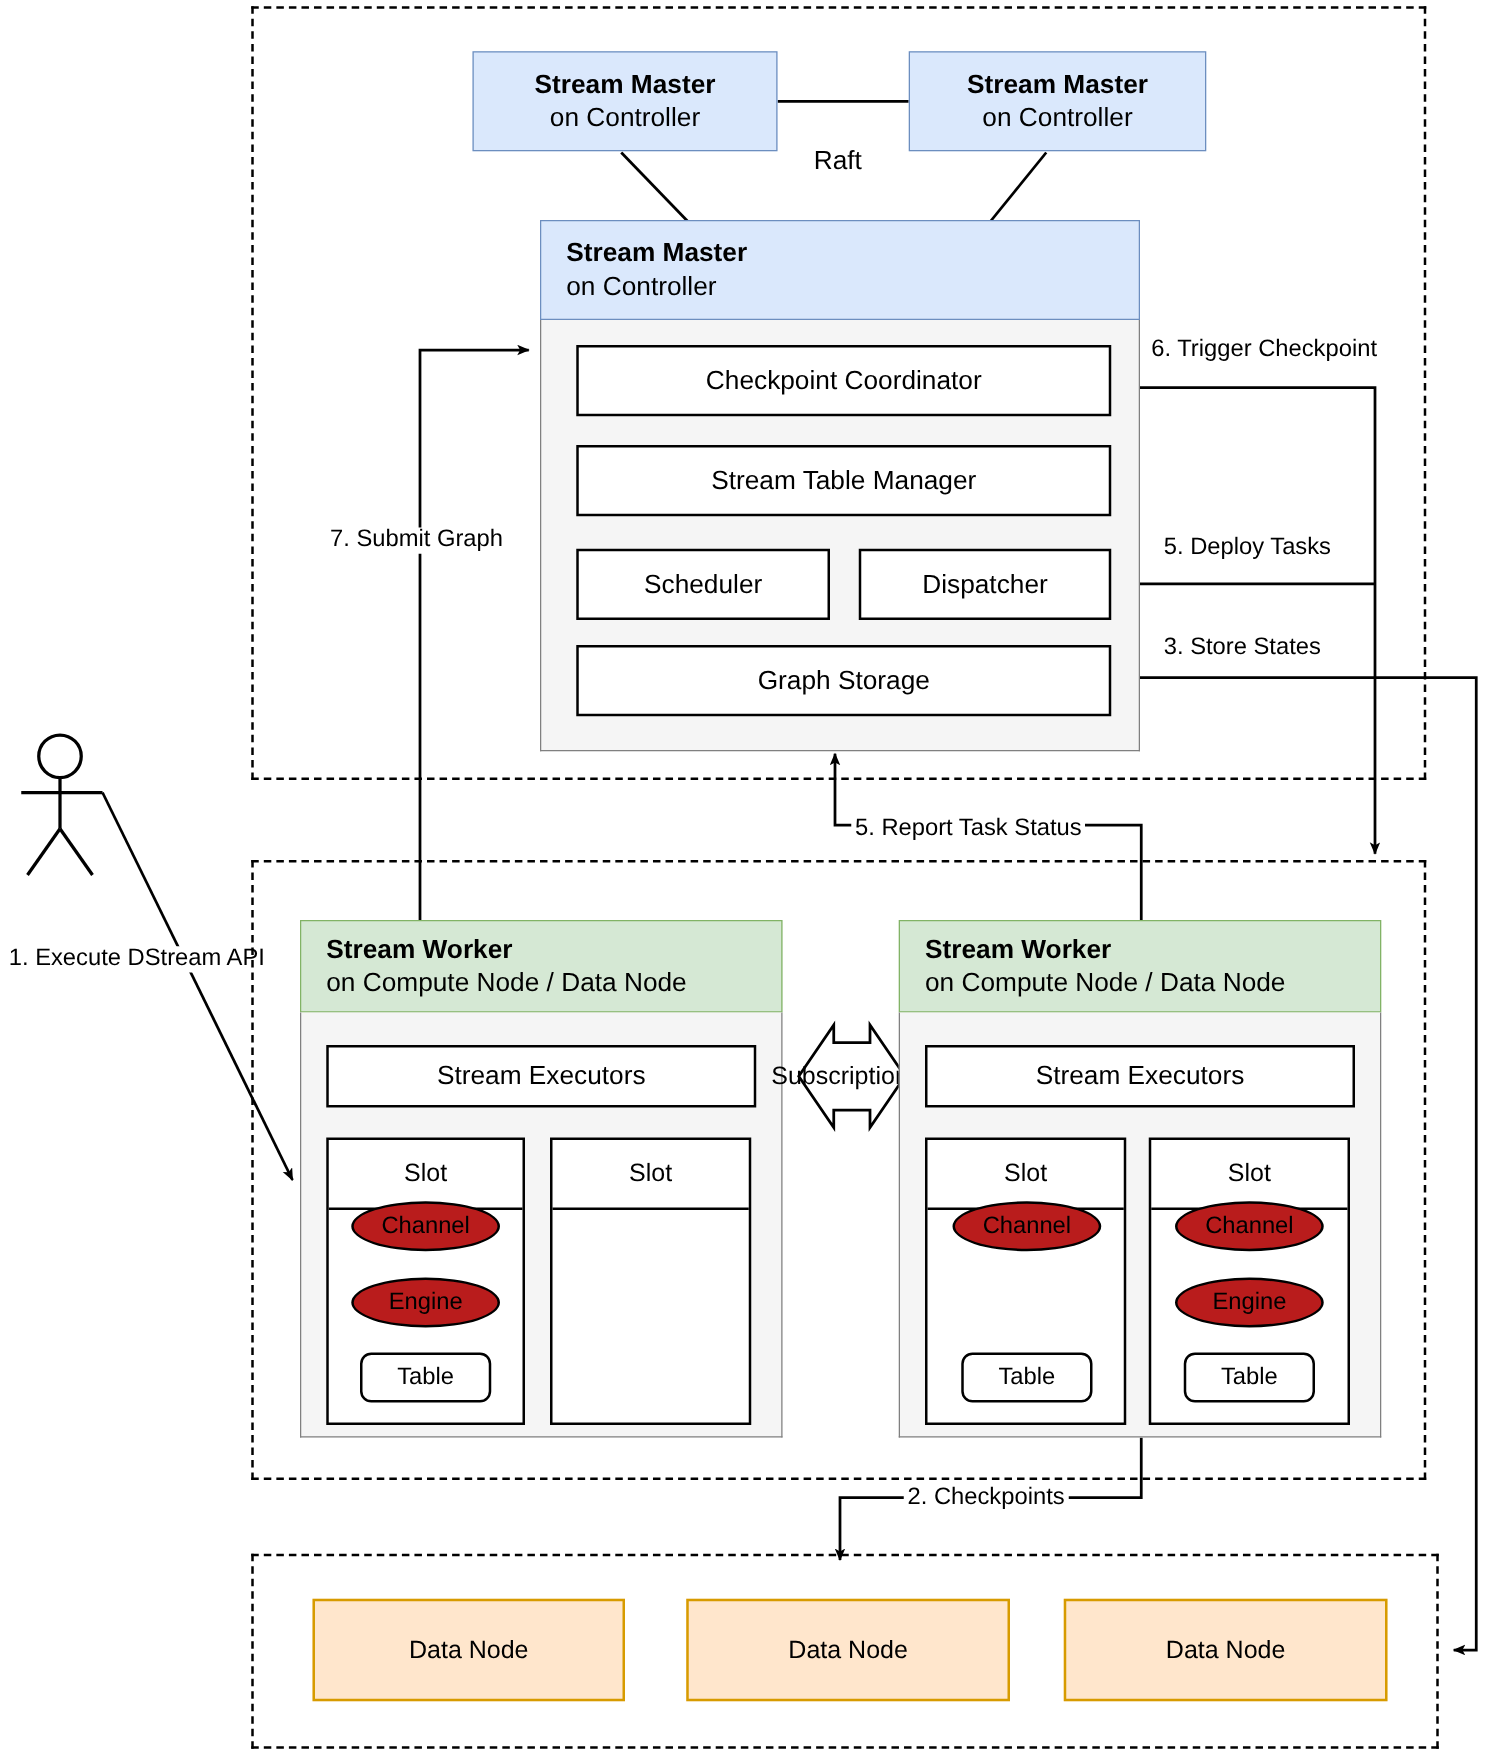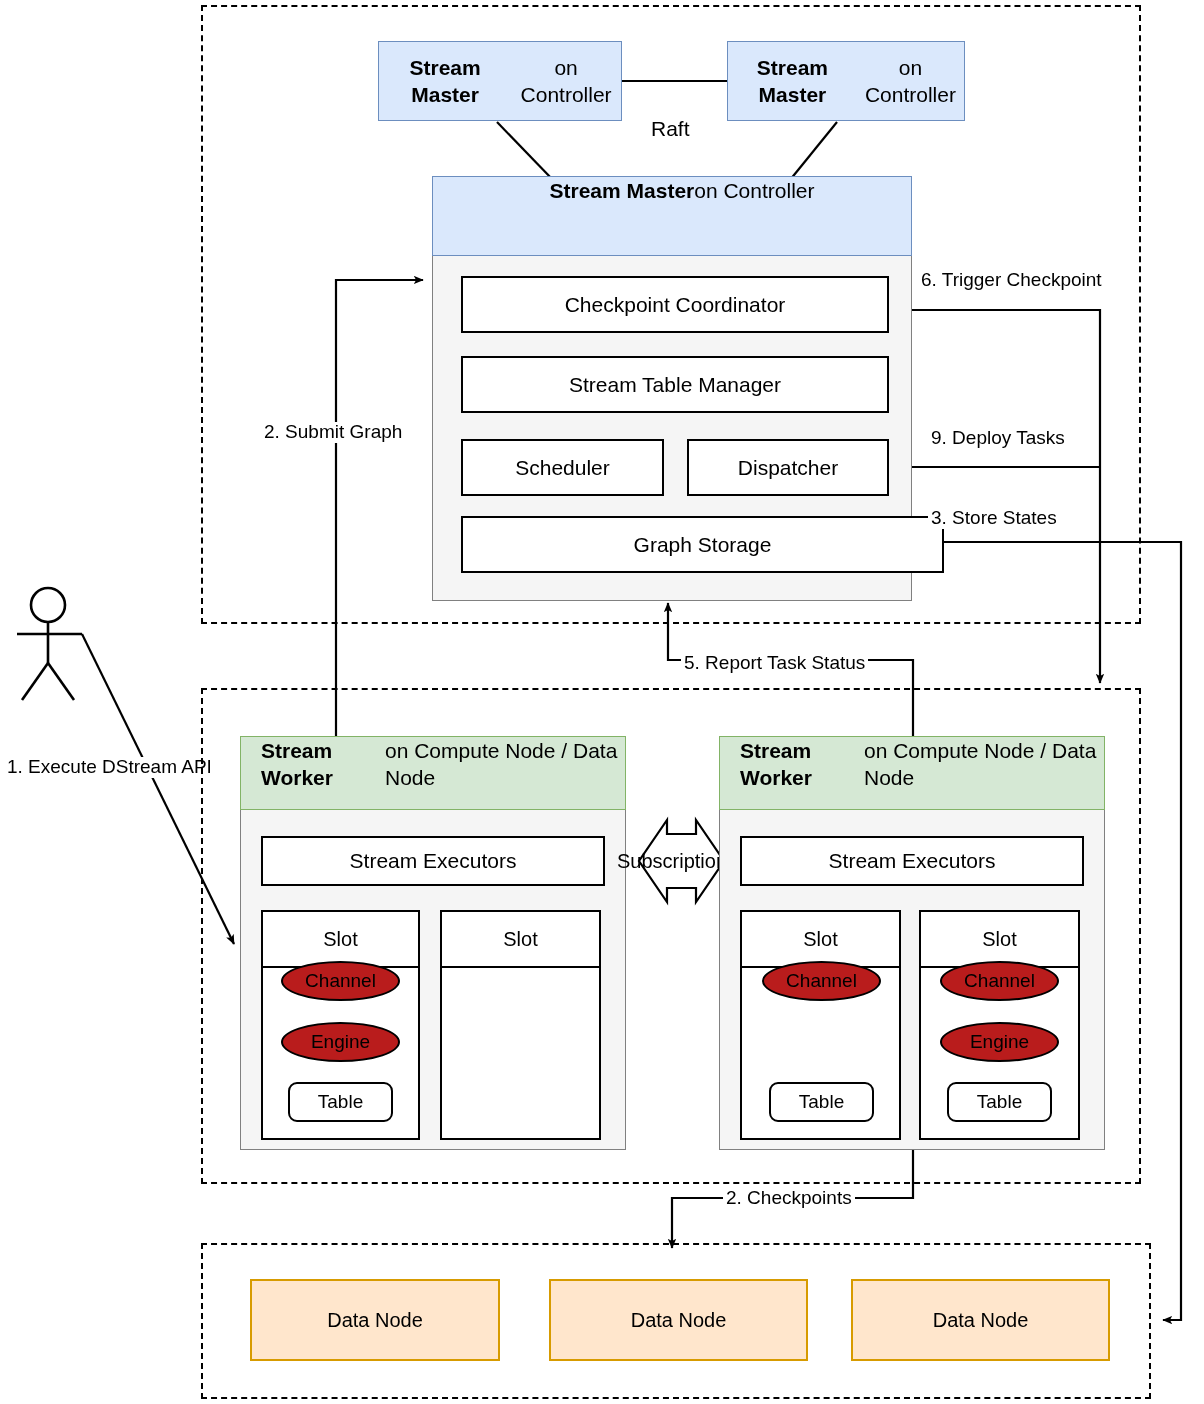--- a/index.html
+++ b/index.html
@@ -3,21 +3,21 @@
 <meta charset="utf-8">
 <style>
   html,body{margin:0;padding:0;background:#ffffff;}
   body{width:1204px;height:1404px;font-family:"Liberation Sans",sans-serif;color:#000;}
   #stage{position:relative;width:1204px;height:1404px;overflow:hidden;}
   #wires{position:absolute;left:0;top:0;width:1204px;height:1404px;}
 
   .dashbox{position:absolute;border:2.5px dashed #000;box-sizing:border-box;background:transparent;}
 
   
-  .hdr{box-sizing:border-box;display:flex;flex-direction:row;justify-content:center;padding-left:20px;}
+  .hdr{box-sizing:border-box;display:flex;flex-direction:column;justify-content:center;padding-left:20px;}
   .hdr .t1{font-weight:bold;font-size:21px;line-height:1.3;}
   .hdr .t2{font-size:21px;line-height:1.3;}
   .blue{background:#dae8fc;border:1.6px solid #6c8ebf;}
   .green{background:#d5e8d4;border:1.6px solid #82b366;}
 
   .centerhdr{align-items:center;padding-left:0;}
   .centerhdr .t1,.centerhdr .t2{text-align:center;}
 
   .panel{position:absolute;box-sizing:border-box;background:#f5f5f5;border:1.6px solid #808080;border-top:none;}
 
@@ -137,25 +137,25 @@
   <div class="hdr blue" style="position:absolute;left:432px;top:176px;width:480px;height:80px;">
     <div class="t1">Stream Master</div>
     <div class="t2">on Controller</div>
   </div>
   <div class="panel" style="left:432px;top:256px;width:480px;height:345px;"></div>
 
   <div class="wbox" style="left:461px;top:276px;width:428px;height:57px;">Checkpoint Coordinator</div>
   <div class="wbox" style="left:461px;top:356px;width:428px;height:57px;">Stream Table Manager</div>
   <div class="wbox" style="left:461px;top:439px;width:203px;height:57px;">Scheduler</div>
   <div class="wbox" style="left:687px;top:439px;width:202px;height:57px;">Dispatcher</div>
-  <div class="wbox" style="left:461px;top:516px;width:483px;height:57px;">Graph Storage</div>
-
-  <div class="lbl" style="left:261px;top:422px;">2. Submit Graph</div>
+  <div class="wbox" style="left:461px;top:516px;width:428px;height:57px;">Graph Storage</div>
+
+  <div class="lbl" style="left:261px;top:422px;">7. Submit Graph</div>
   <div class="lbl" style="left:918px;top:270px;">6. Trigger Checkpoint</div>
-  <div class="lbl" style="left:928px;top:428px;">9. Deploy Tasks</div>
+  <div class="lbl" style="left:928px;top:428px;">5. Deploy Tasks</div>
   <div class="lbl" style="left:928px;top:508px;">3. Store States</div>
   <div class="lbl" style="left:681px;top:629px;margin-top:24px;">5. Report Task Status</div>
   <div class="lbl" style="left:4px;top:757px;text-align:right;">1. Execute DStream API</div>
 
   <div class="dashbox" style="left:201px;top:688px;width:940px;height:496px;"></div>
 
   <div class="hdr green" style="position:absolute;left:240px;top:736px;width:386px;height:74px;">
     <div class="t1">Stream Worker</div>
     <div class="t2">on Compute Node / Data Node</div>
   </div>

